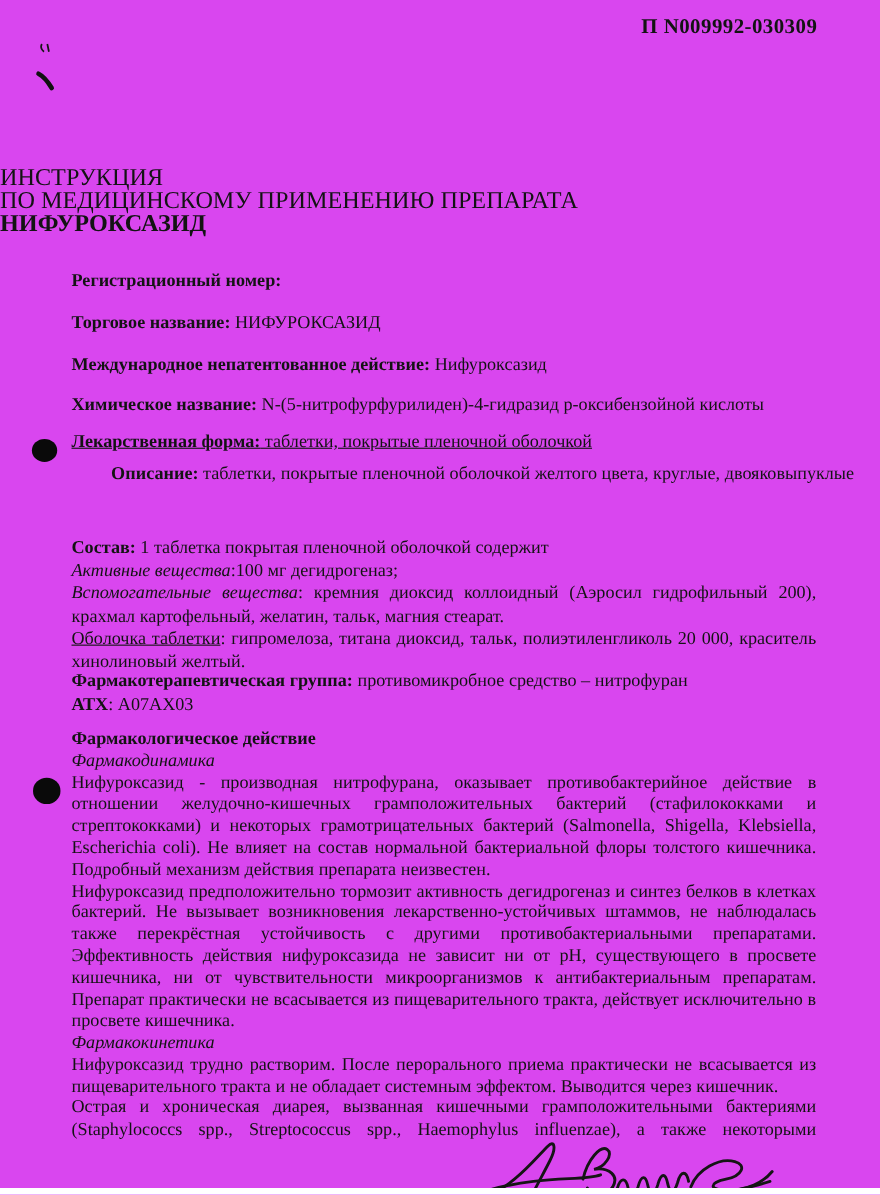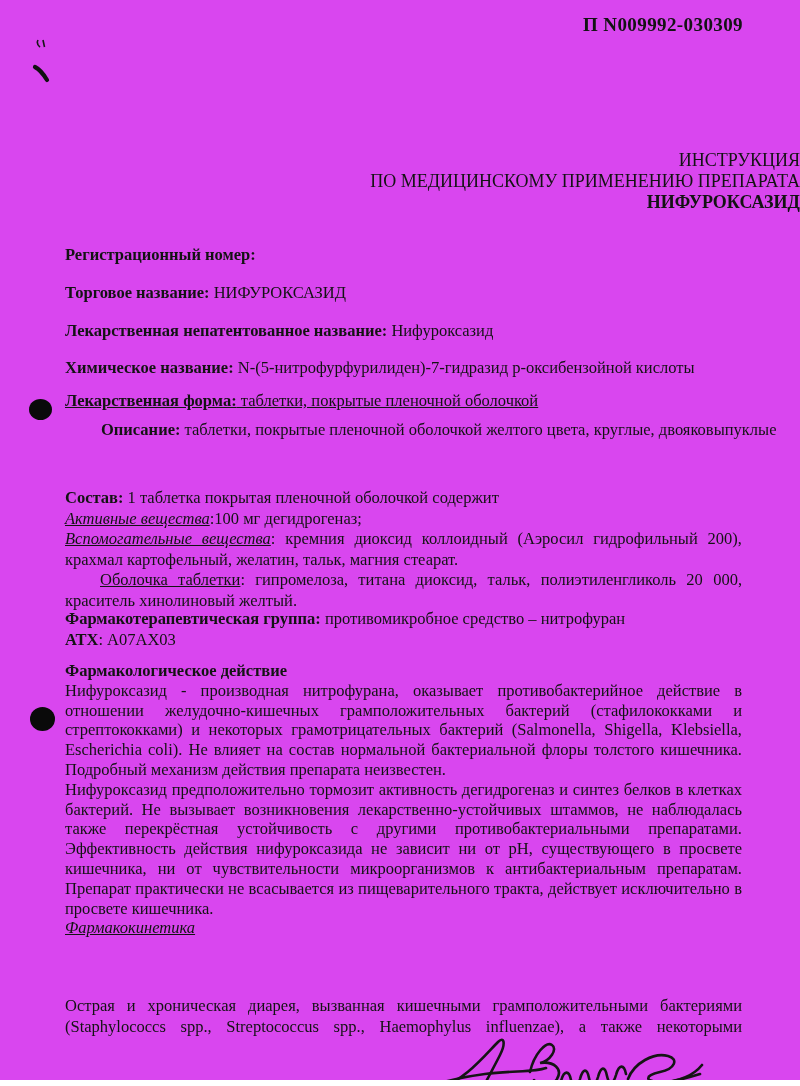--- a/index.html
+++ b/index.html
@@ -14,32 +14,32 @@
     color:#131313;
   }
   .abs { position:absolute; }
   .reg-code {
     top:14px; right:57px;
     font-size:19px; letter-spacing:0.4px;
     font-weight:600;
   }
   .title-block {
     top:150px; left:0; width:100%;
-    text-align:right;
-    font-size:18px; line-height:21px;
+    text-align:left;
+    font-size:22px; line-height:21px;
   }
   .title-b3 { font-weight:bold; }
   .line, .block {
     position:absolute; left:65px; width:677px;
     font-size:16.5px; line-height:20.5px;
   }
   .block p { margin:0; }
   .b { font-weight:bold; }
-  .i { font-style:italic;text-decoration:underline; }
-  .u { text-decoration:underline;margin-left:35px; }
+  .i { font-style:italic; }
+  .u { text-decoration:underline; }
   .just { text-align:justify; }
   .just-all { text-align:justify; text-align-last:justify; }
   .sec-action { line-height:19.8px; }
   .dot {
     position:absolute; background:#0a0a0a; border-radius:50%;
   }
   .dot1 { left:29px; top:399px; width:23px; height:21px; }
   .dot2 { left:30px; top:707px; width:25px; height:24px; }
   .artifact { position:absolute; }
   .signature { position:absolute; left:432px; top:1036px; }
@@ -65,45 +65,47 @@
   <div class="abs title-block">
     <div>ИНСТРУКЦИЯ</div>
     <div>ПО МЕДИЦИНСКОМУ ПРИМЕНЕНИЮ ПРЕПАРАТА</div>
     <div class="title-b3">НИФУРОКСАЗИД</div>
   </div>
 
   <div class="line" style="top:283px;"><span class="b">Торговое название:</span><span> НИФУРОКСАЗИД</span></div>
 
   <div class="line" style="top:245px;"><span class="b">Регистрационный номер:</span></div>
 
-  <div class="line" style="top:321px;"><span class="b">Лекарственная  непатентованное название:</span><span> Нифуроксазид</span></div>
+  <div class="line" style="top:321px;"><span class="b">Международное  непатентованное действие:</span><span> Нифуроксазид</span></div>
 
-  <div class="line" style="top:358px;"><span class="b">Химическое название:</span><span> N-(5-нитрофурфурилиден)-7-гидразид р-оксибензойной кислоты</span></div>
+  <div class="line" style="top:358px;"><span class="b">Химическое название:</span><span> N-(5-нитрофурфурилиден)-4-гидразид р-оксибензойной кислоты</span></div>
 
   <div class="line" style="top:391px;text-decoration:underline;"><span class="b">Лекарственная форма:</span><span> таблетки, покрытые пленочной оболочкой</span></div>
 
   <div class="line just" style="top:420px;margin-left:36px;"><span class="b">Описание:</span><span> таблетки, покрытые пленочной оболочкой  желтого цвета, круглые, двояковыпуклые</span></div>
 
   <div class="block" style="top:488px;">
     <p><span class="b">Состав:</span><span> 1 таблетка покрытая пленочной оболочкой содержит</span></p>
     <p><span class="i">Активные вещества</span><span>:100 мг дегидрогеназ;</span></p>
     <p class="just"><span class="i">Вспомогательные вещества</span><span>: кремния диоксид коллоидный (Аэросил гидрофильный 200), крахмал картофельный, желатин, тальк, магния стеарат.</span></p>
     <p class="just"><span class="u">Оболочка таблетки</span><span>: гипромелоза, титана диоксид, тальк, полиэтиленгликоль 20 000, краситель хинолиновый желтый.</span></p>
   </div>
 
   <div class="block" style="top:609px;">
     <p><span class="b">Фармакотерапевтическая группа:</span><span> противомикробное средство – нитрофуран</span></p>
     <p><span class="b">АТХ</span><span>: A07AX03</span></p>
   </div>
 
   <div class="block sec-action" style="top:661px;">
     <p class="b">Фармакологическое действие</p>
+    <p class="i">Фармакодинамика</p>
     <p class="just">Нифуроксазид - производная нитрофурана, оказывает противобактерийное действие в отношении желудочно-кишечных грамположительных бактерий (стафилококками и стрептококками) и некоторых грамотрицательных бактерий (Salmonella, Shigella, Klebsiella, Escherichia coli). Не влияет на состав нормальной бактериальной флоры толстого кишечника. Подробный механизм действия препарата неизвестен.</p>
     <p class="just">Нифуроксазид предположительно тормозит активность дегидрогеназ и синтез белков в клетках бактерий. Не вызывает возникновения лекарственно-устойчивых штаммов, не наблюдалась также перекрёстная устойчивость с другими противобактериальными препаратами. Эффективность действия нифуроксазида не зависит ни от pH, существующего в просвете кишечника, ни от чувствительности микроорганизмов к антибактериальным препаратам. Препарат практически не всасывается из пищеварительного тракта, действует исключительно в просвете кишечника.</p>
     <p class="i">Фармакокинетика</p>
+    <p class="just">Нифуроксазид трудно растворим. После перорального приема практически не всасывается из пищеварительного тракта и не обладает системным эффектом. Выводится через кишечник.</p>
   </div>
 
   <div class="block" style="top:996px;">
     <p class="just-all">Острая и хроническая диарея, вызванная кишечными грамположительными бактериями (Staphylococcs spp., Streptococcus spp., Haemophylus influenzae), а также некоторыми</p>
   </div>
 
   <svg class="signature" width="276" height="62" viewBox="0 0 276 62">
     <g fill="none" stroke="#151515" stroke-width="2.6" stroke-linecap="round">
       <path d="M6,52 C32,46 54,18 66,6 C72,0 74,7 68,19 C62,31 54,45 50,54"></path>
       <path d="M12,46 C62,32 98,38 114,32"></path>

